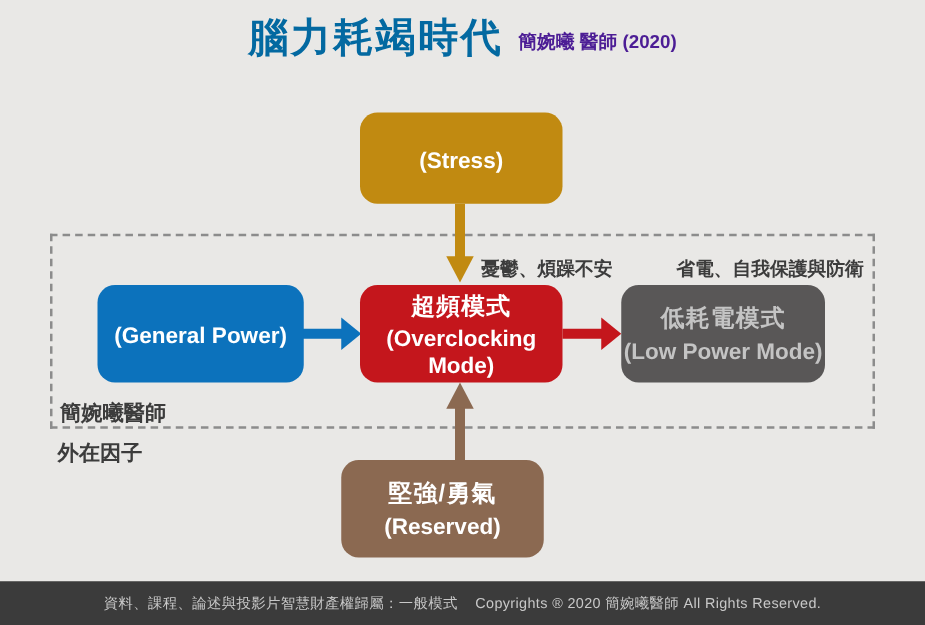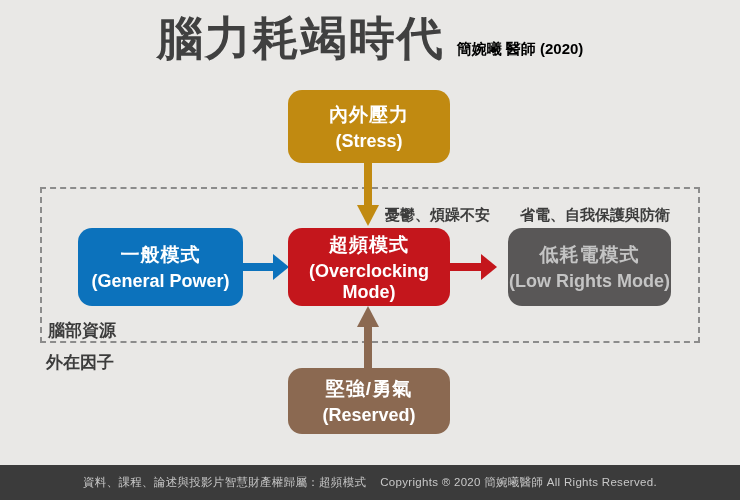--- a/index.html
+++ b/index.html
@@ -19,30 +19,30 @@
   .header-row {
     position: absolute;
     left: 0; top: 12px;
     width: 740px;
     display: flex;
     justify-content: center;
     align-items: flex-end;
     gap: 12px;
   }
   .main-title {
-    font-size: 46px;
+    font-size: 32px;
     font-weight: 900;
-    color: #404040;
+    color: #0369a1;
     letter-spacing: 2px;
     line-height: 1.15;
   }
   .sub-title {
     font-size: 15px;
     font-weight: 600;
-    color: #000000;
+    color: #4c1d95;
     padding-bottom: 6px;
     white-space: nowrap;
   }
   
   .dashed-region {
     position: absolute;
     left: 40px; top: 187px;
     width: 660px; height: 156px;
     border: 2px dashed #8C8C8C;
   }
@@ -57,32 +57,32 @@
     color: #FFFFFF;
     text-align: center;
     z-index: 3;
   }
   .node .zh { font-size: 19px; font-weight: 700; letter-spacing: 1px; }
   .node .en { font-size: 18px; font-weight: 600; margin-top: 3px; }
   .node-stress      { left: 288px; top: 90px;  width: 162px; height: 73px; }
   .node-general     { left: 78px;  top: 228px; width: 165px; height: 78px; }
   .node-overclocking{ left: 288px; top: 228px; width: 162px; height: 78px; }
   .node-lowpower    { left: 497px; top: 228px; width: 163px; height: 78px; color: #C4C4C4; }
-  .node-toughness   { left: 288px; top: 368px; width: 162px; height: 66px; }
+  .node-toughness   { left: 273px; top: 368px; width: 162px; height: 78px; }
   
   .note {
     position: absolute;
     font-size: 15px;
     font-weight: 600;
     color: #3C3C3C;
     white-space: nowrap;
     z-index: 2;
   }
   .note-overclocking { left: 385px; top: 206px; }
-  .note-lowpower     { left: 520px; top: 206px; }
+  .note-lowpower     { left: 541px; top: 206px; }
   .note-region       { left: 48px;  top: 319px; font-size: 17px; }
   .note-outside      { left: 46px;  top: 351px; font-size: 17px; }
   
   .arrow-part { position: absolute; z-index: 2; }
   .stem-v { width: 8px; }
   .stem-h { height: 8px; }
   .head-down {
     width: 0; height: 0;
     border-left: 11px solid transparent;
     border-right: 11px solid transparent;
@@ -132,59 +132,57 @@
 <div class="canvas">
 
   <div class="header-row">
     <div class="main-title">腦力耗竭時代</div>
     <div class="sub-title">簡婉曦 醫師 (2020)</div>
   </div>
 
   <div class="dashed-region" style="border-color: rgb(140, 140, 140);"></div>
 
   <div class="node node-stress" style="background-color: rgb(193, 138, 17);">
-    <div class="zh">內外壓力</div>
     <div class="en">(Stress)</div>
   </div>
 
   <div class="node node-general" style="background-color: rgb(12, 114, 188);">
-    <div class="zh">一般模式</div>
     <div class="en">(General Power)</div>
   </div>
 
   <div class="node node-overclocking" style="background-color: rgb(196, 22, 28); text-align: center;">
     <div class="zh">超頻模式</div>
     <div class="en">(Overclocking Mode)</div>
   </div>
 
-  <div class="node node-lowpower" style="background-color: rgb(89, 87, 87); margin-left: 11px;">
+  <div class="node node-lowpower" style="background-color: rgb(89, 87, 87);">
     <div class="zh">低耗電模式</div>
-    <div class="en">(Low Rights Mode)</div>
+    <div class="en">(Low Power Mode)</div>
   </div>
 
   <div class="node node-toughness" style="background-color: rgb(139, 105, 81);">
     <div class="zh">堅強/勇氣</div>
     <div class="en">(Reserved)</div>
   </div>
 
   <div class="note note-overclocking">憂鬱、煩躁不安</div>
   <div class="note note-lowpower">省電、自我保護與防衛</div>
-  <div class="note note-region">腦部資源</div>
+  <div class="note note-region">簡婉曦醫師</div>
   <div class="note note-outside">外在因子</div>
 
   <div class="arrow-part stem-v stress-stem" style="background-color: rgb(193, 138, 17);"></div>
   <div class="arrow-part head-down stress-head" style="border-top-color: rgb(193, 138, 17);"></div>
 
   <div class="arrow-part head-up tough-head" style="border-bottom-color: rgb(139, 105, 81);"></div>
   <div class="arrow-part stem-v tough-stem" style="background-color: rgb(139, 105, 81);"></div>
 
   <div class="arrow-part stem-h general-stem" style="background-color: rgb(12, 114, 188);"></div>
   <div class="arrow-part head-right general-head" style="border-left-color: rgb(12, 114, 188);"></div>
 
   <div class="arrow-part stem-h over-stem" style="background-color: rgb(196, 22, 28);"></div>
   <div class="arrow-part head-right over-head" style="border-left-color: rgb(196, 22, 28);"></div>
 
   <div class="footer-bar" style="background-color: rgb(59, 59, 59);">
-    <span>資料、課程、論述與投影片智慧財產權歸屬：超頻模式</span>
+    <span>資料、課程、論述與投影片智慧財產權歸屬：一般模式</span>
     <span>Copyrights ® 2020 簡婉曦醫師 All Rights Reserved.</span>
   </div>
 
 </div>
 
 </body></html>

